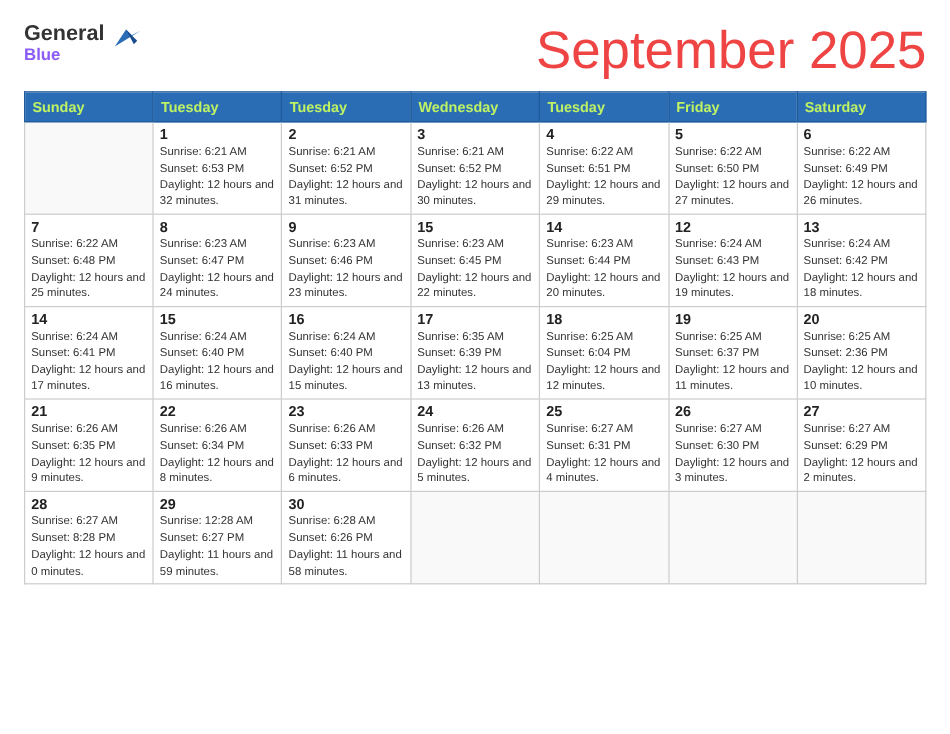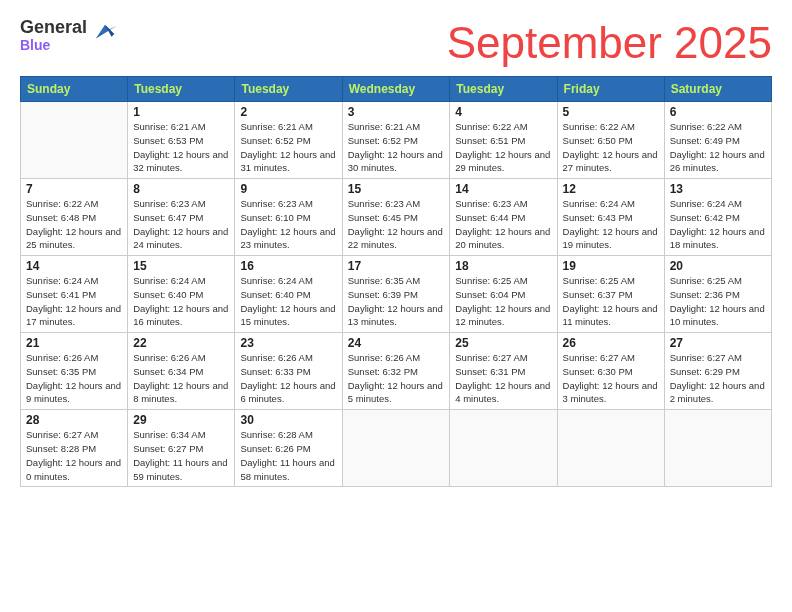--- a/index.html
+++ b/index.html
@@ -187,21 +187,21 @@
           <td>
             <span class="day-num">8</span>
             <div class="day-info">Sunrise: 6:23 AM
 Sunset: 6:47 PM
 Daylight: 12 hours
 and 24 minutes.</div>
           </td>
           <td>
             <span class="day-num">9</span>
             <div class="day-info">Sunrise: 6:23 AM
-Sunset: 6:10 PM
+Sunset: 6:46 PM
 Daylight: 12 hours
 and 23 minutes.</div>
           </td>
           <td>
             <span class="day-num">15</span>
             <div class="day-info">Sunrise: 6:23 AM
 Sunset: 6:45 PM
 Daylight: 12 hours
 and 22 minutes.</div>
           </td>
@@ -332,21 +332,21 @@
         <tr>
           <td>
             <span class="day-num">28</span>
             <div class="day-info">Sunrise: 6:27 AM
 Sunset: 8:28 PM
 Daylight: 12 hours
 and 0 minutes.</div>
           </td>
           <td>
             <span class="day-num">29</span>
-            <div class="day-info">Sunrise: 6:34 AM
+            <div class="day-info">Sunrise: 12:28 AM
 Sunset: 6:27 PM
 Daylight: 11 hours
 and 59 minutes.</div>
           </td>
           <td>
             <span class="day-num">30</span>
             <div class="day-info">Sunrise: 6:28 AM
 Sunset: 6:26 PM
 Daylight: 11 hours
 and 58 minutes.</div>

